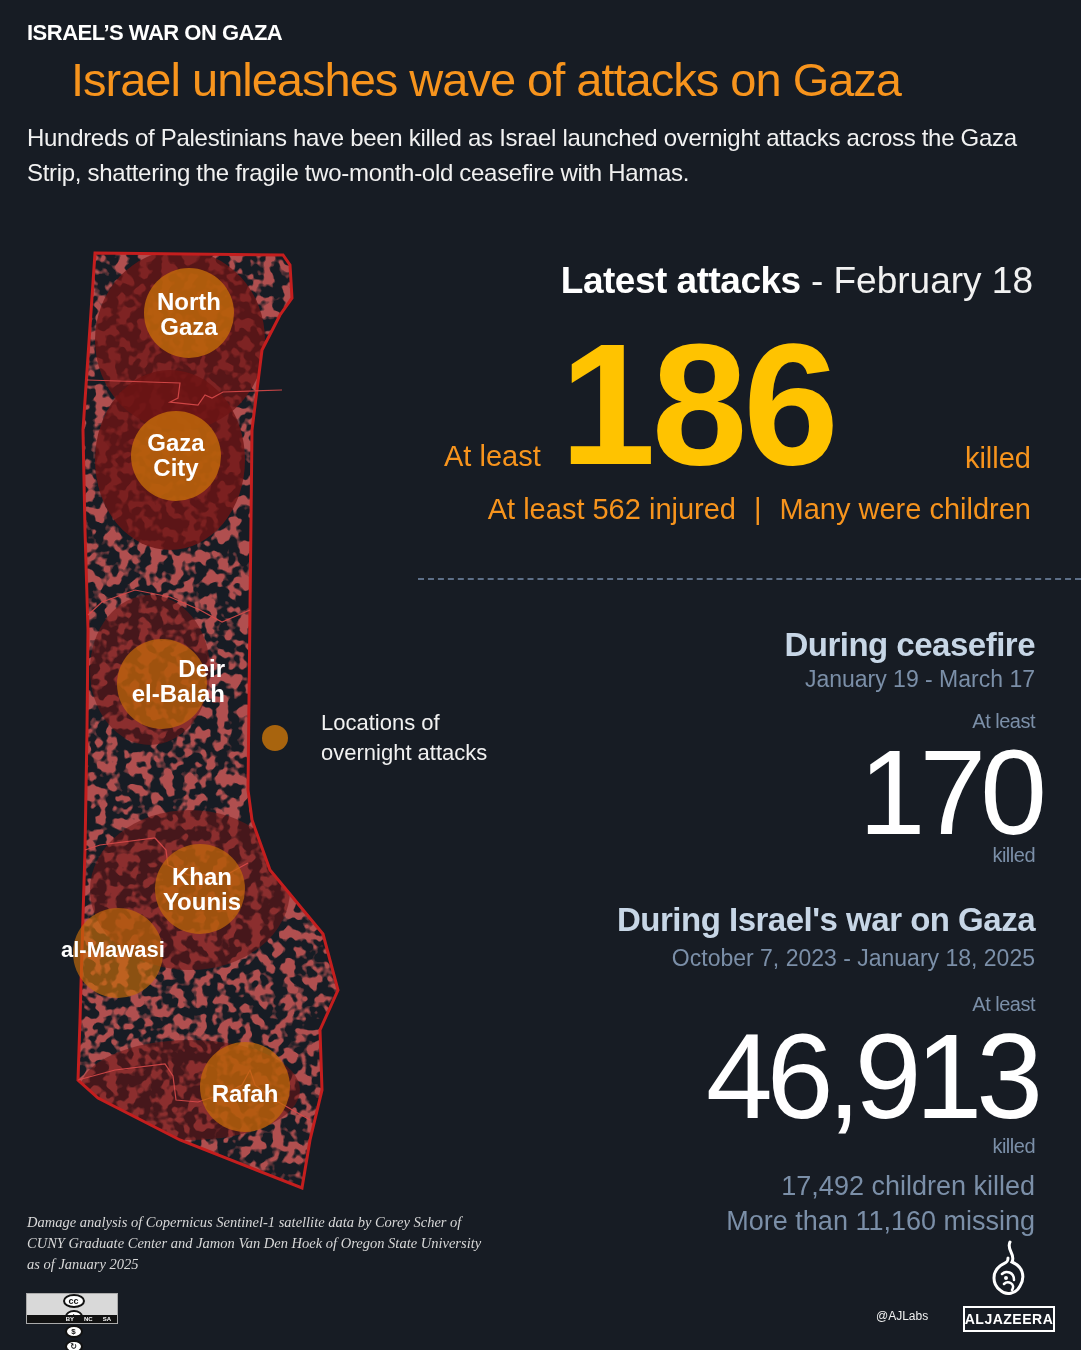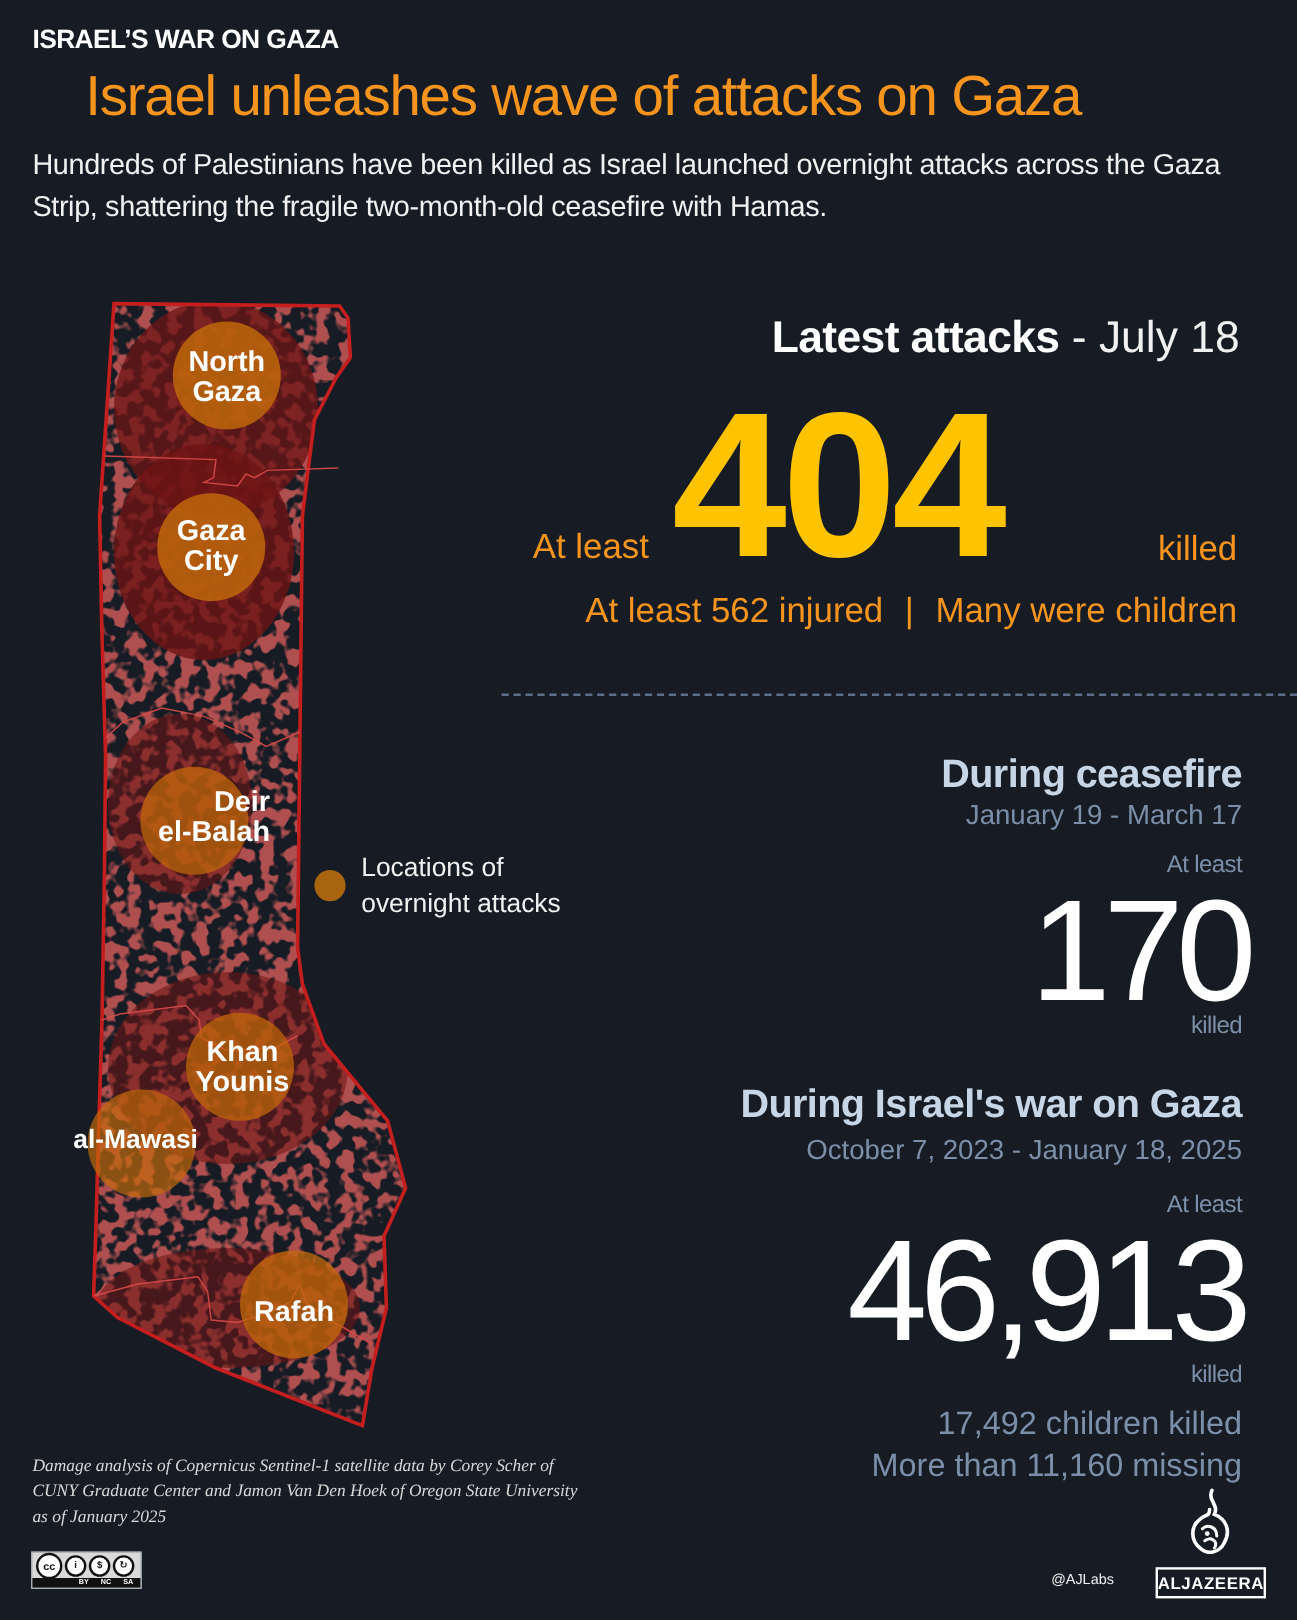--- a/index.html
+++ b/index.html
@@ -6,21 +6,21 @@
   html, body { width: 1081px; height: 1350px; background: #171c24; overflow: hidden; }
   body { position: relative; font-family: "Liberation Sans", "DejaVu Sans", sans-serif; color: #fff; }
   .abs { position: absolute; }
 
   .kicker { left: 27px; top: 20px; font-size: 22px; font-weight: 700; letter-spacing: -0.5px; color: #fff; }
   .title { left: 24px; top: 52px; font-size: 47px; font-weight: 400; color: #f7941d; letter-spacing: -1px; white-space: nowrap; margin-left: 47px; }
   .subtitle { left: 27px; top: 120px; width: 1030px; font-size: 24px; line-height: 35px; color: #f1f1f1; letter-spacing: -0.3px; }
 
   .map { left: 40px; top: 230px; width: 320px; height: 960px; }
 
-  .legend { left: 262px; top: 708px; display: flex; align-items: center; }
+  .legend { left: 262px; top: 708px; display: flex; align-items: center; gap: 20px; }
   .legend-dot { width: 26px; height: 26px; border-radius: 50%; background: #a8640e; margin-right: 13px; }
   .legend-text { font-size: 22px; line-height: 30px; color: #f1f1f1; font-weight: 300; }
 
   .latest-head { right: 48px; top: 260px; font-size: 37px; white-space: nowrap; text-align: right; }
   .latest-head b { font-weight: 700; letter-spacing: -0.5px; }
   .latest-head span.light { font-weight: 300; color: #f1f1f1; }
 
   .big404 { left: 560px; top: 318px; font-size: 172px; font-weight: 700; color: #ffc300; line-height: 172px; letter-spacing: -4px; }
   .at-least-1 { left: 444px; top: 440px; font-size: 29px; color: #f7941d; }
   .killed-1 { right: 50px; top: 442px; font-size: 29px; color: #f7941d; }
@@ -33,21 +33,21 @@
   .sec-title { font-size: 33px; font-weight: 700; color: #c7d6e6; letter-spacing: -0.5px; }
   .sec-range { font-size: 23px; color: #7b8fa8; }
   .small-lbl { font-size: 20px; color: #7b8fa8; letter-spacing: -0.5px; }
   .big-num { font-size: 120px; font-weight: 300; color: #fff; line-height: 120px; letter-spacing: -6px; }
   .sub-stat { font-size: 27px; color: #7b8fa8; line-height: 35px; }
 
   .note { left: 27px; top: 1212px; width: 470px; font-family: "Liberation Serif", "DejaVu Serif", serif; font-style: italic; font-size: 14.5px; line-height: 21px; color: #d8d8d8; }
 
   .footer { left: 26px; top: 1293px; display: flex; align-items: center; white-space: nowrap; }
   .cc { width: 92px; height: 31px; background: #d9d9d9; border: 1px solid #aaa; display: flex; flex-direction: column; position: relative; }
-  .cc-top { display: flex; align-items: center; height: 21px; padding-left: 3px; gap: 2px; }
+  .cc-top { display: flex; align-items: center; height: 21px; padding-left: 3px; gap: 2px; flex-direction: column; }
   .cc-ic { width: 18px; height: 18px; border-radius: 50%; background: #fff; border: 2px solid #111; font-size: 8px; font-weight: 700; color: #111; display: flex; align-items: center; justify-content: center; }
   .cc-ic.big { width: 22px; height: 22px; font-size: 9px; }
   .cc-bot { height: 10px; background: #111; display: flex; justify-content: flex-end; gap: 10px; padding-right: 6px; font-size: 6px; color: #fff; font-weight: 700; align-items: center; }
   .footer-text { margin-left: 10px; font-size: 16px; font-weight: 700; color: #f1f1f1; }
   .footer-text .pipe { margin: 0 11px; }
   .ajlabs { left: 876px; top: 1309px; font-size: 12px; font-weight: 400; color: #f1f1f1; }
   .aj-logo { left: 963px; top: 1306px; width: 92px; height: 26px; border: 2px solid #fff; font-size: 14px; font-weight: 700; color: #fff; display: flex; align-items: center; justify-content: center; letter-spacing: 0.5px; }
   .aj-emblem { left: 986px; top: 1240px; width: 44px; height: 60px; }
 </style>
 </head>
@@ -118,24 +118,24 @@
 
 <div class="abs legend">
   <div class="legend-dot"></div>
   <div class="legend-text">
     <div>Locations of</div>
     <div>overnight attacks</div>
   </div>
 </div>
 
 <div class="abs latest-head">
-  <b>Latest attacks</b><span class="light"> - July 18</span>
+  <b>Latest attacks</b><span class="light"> - February 18</span>
 </div>
 <div class="abs at-least-1">At least</div>
-<div class="abs big404">404</div>
+<div class="abs big404">186</div>
 <div class="abs killed-1">killed</div>
 <div class="abs injured-row">
   <span>At least 562 injured</span><span class="sep">|</span><span>Many were children</span>
 </div>
 
 <div class="abs divider"></div>
 
 <div class="abs rcol sec-title" style="top:604px;">During ceasefire</div>
 <div class="abs rcol sec-range" style="top:644px;">January 19 - March 17</div>
 <div class="abs rcol small-lbl" style="top:688px;">At least</div>

